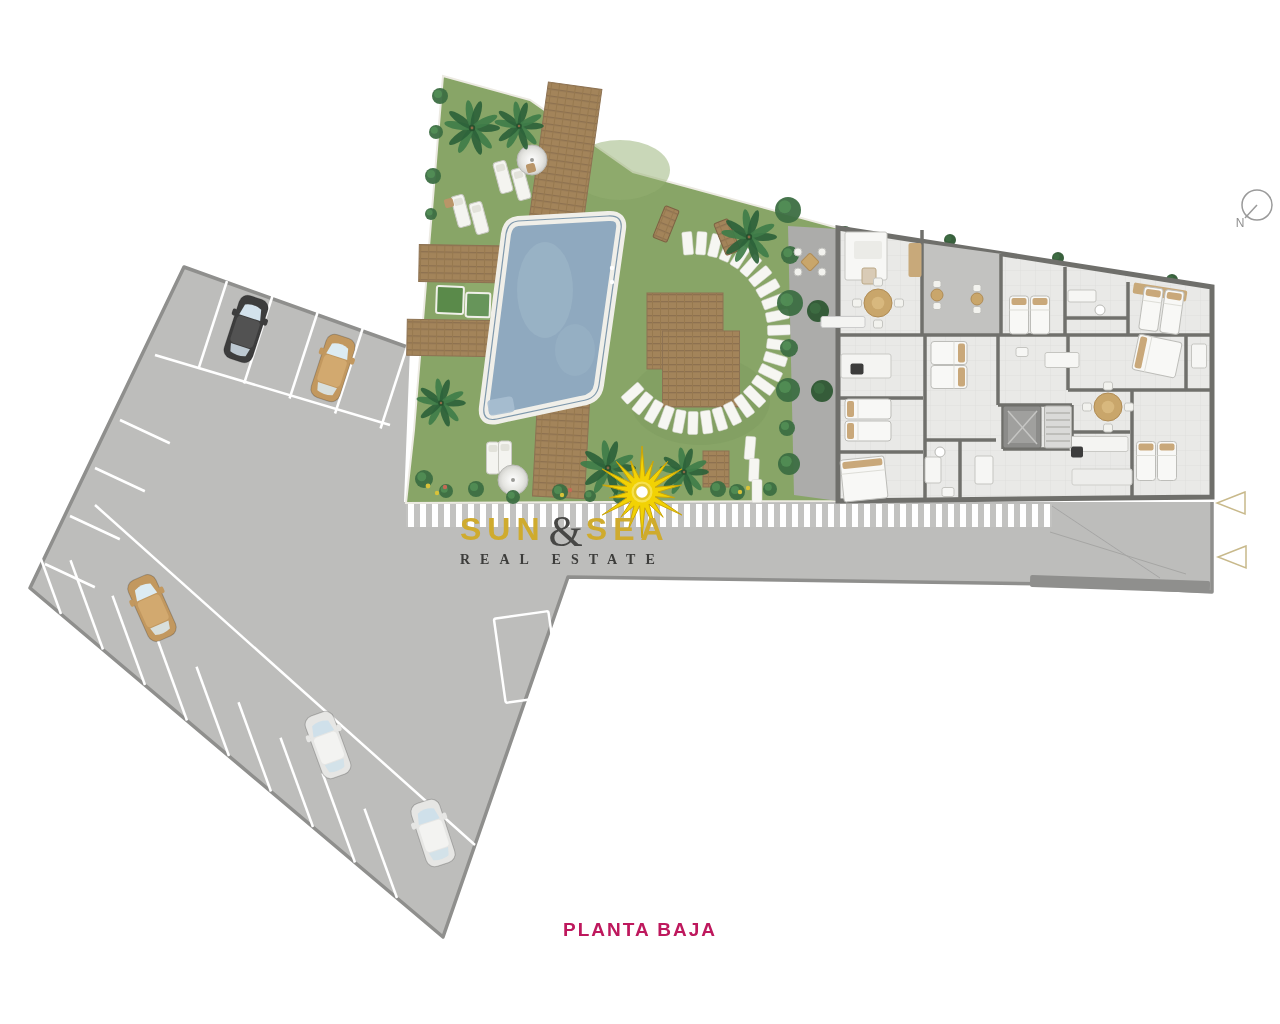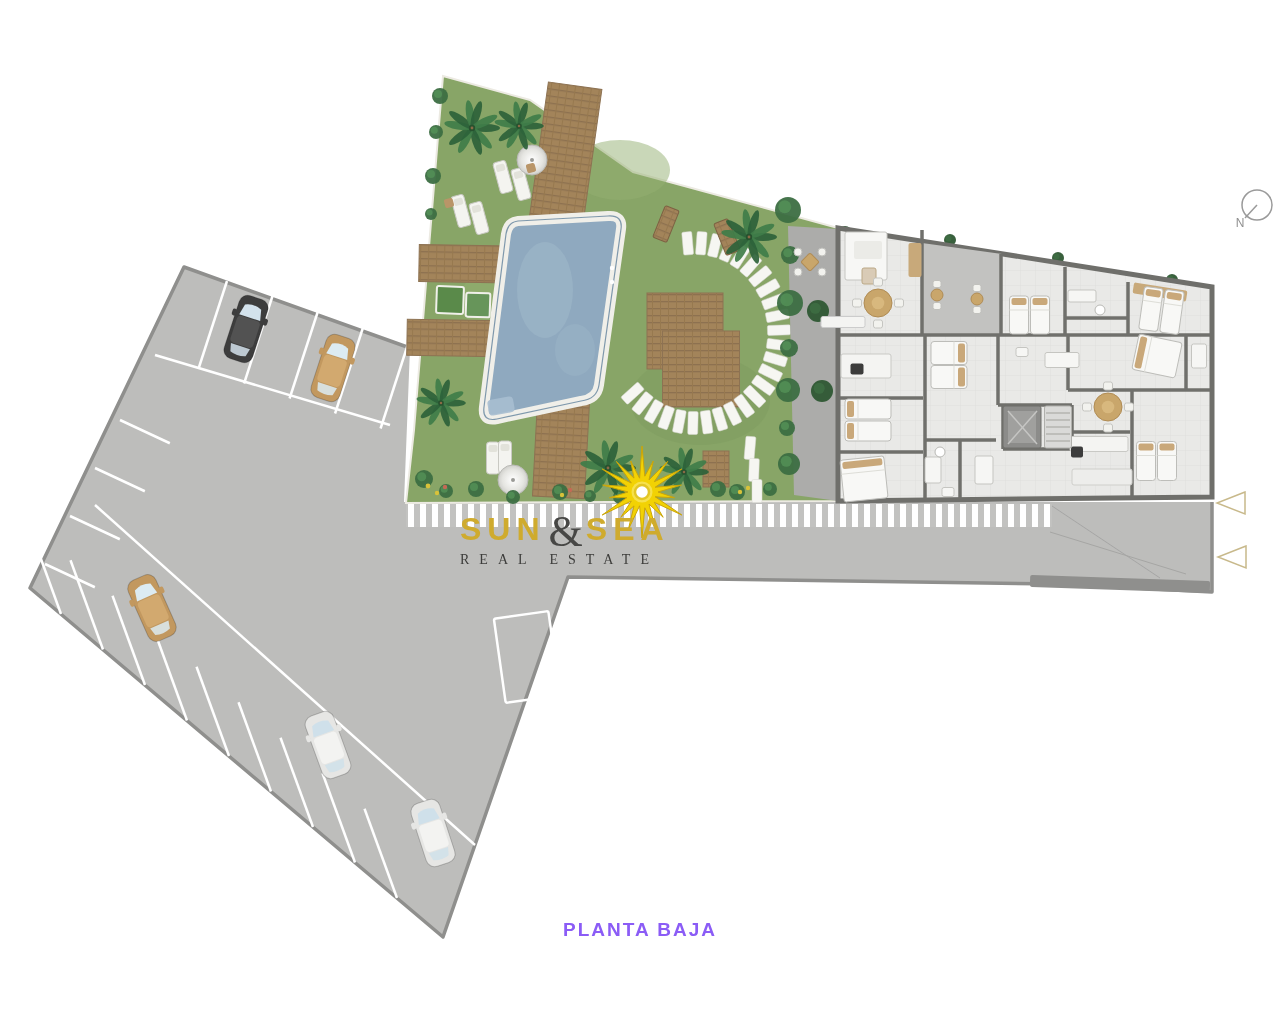--- a/index.html
+++ b/index.html
@@ -4,23 +4,23 @@
 <style>
   html,body{margin:0;padding:0;background:#ffffff;}
   .canvas{position:relative;width:1280px;height:1024px;overflow:hidden;background:#fff;
           font-family:"Liberation Sans",sans-serif;}
   .canvas svg{position:absolute;left:0;top:0;}
   .logo-wrap{position:absolute;left:460px;top:512px;width:360px;z-index:5;pointer-events:none;}
   .logo-line1{font-weight:bold;font-size:32px;letter-spacing:6px;color:var(--gold,#cfab2e);line-height:34px;}
   .logo-line1 .amp{font-family:"Liberation Serif",serif;font-weight:normal;font-size:44px;
                    color:#474745;letter-spacing:0;vertical-align:-6px;padding:0 3px;}
   .logo-line2{margin-top:3px;font-size:14px;letter-spacing:10px;color:#3d3d3b;
-              font-family:"Liberation Serif",serif;}
+              font-family:"Liberation Serif",serif;font-weight:bold;}
   .plan-title{position:absolute;left:0;top:919px;width:1280px;text-align:center;font-weight:bold;
-              font-size:19px;letter-spacing:2px;color:#8b5cf6;z-index:5;}
+              font-size:19px;letter-spacing:2px;color:#be185d;z-index:5;}
   .north-label{position:absolute;left:1230px;top:216px;width:20px;text-align:center;
                font-size:12px;color:#8f8f8f;z-index:5;}
 </style>
 </head>
 <body>
 
 <div class="canvas">
 
 <svg width="1280" height="1024" viewBox="0 0 1280 1024">
   <defs>

